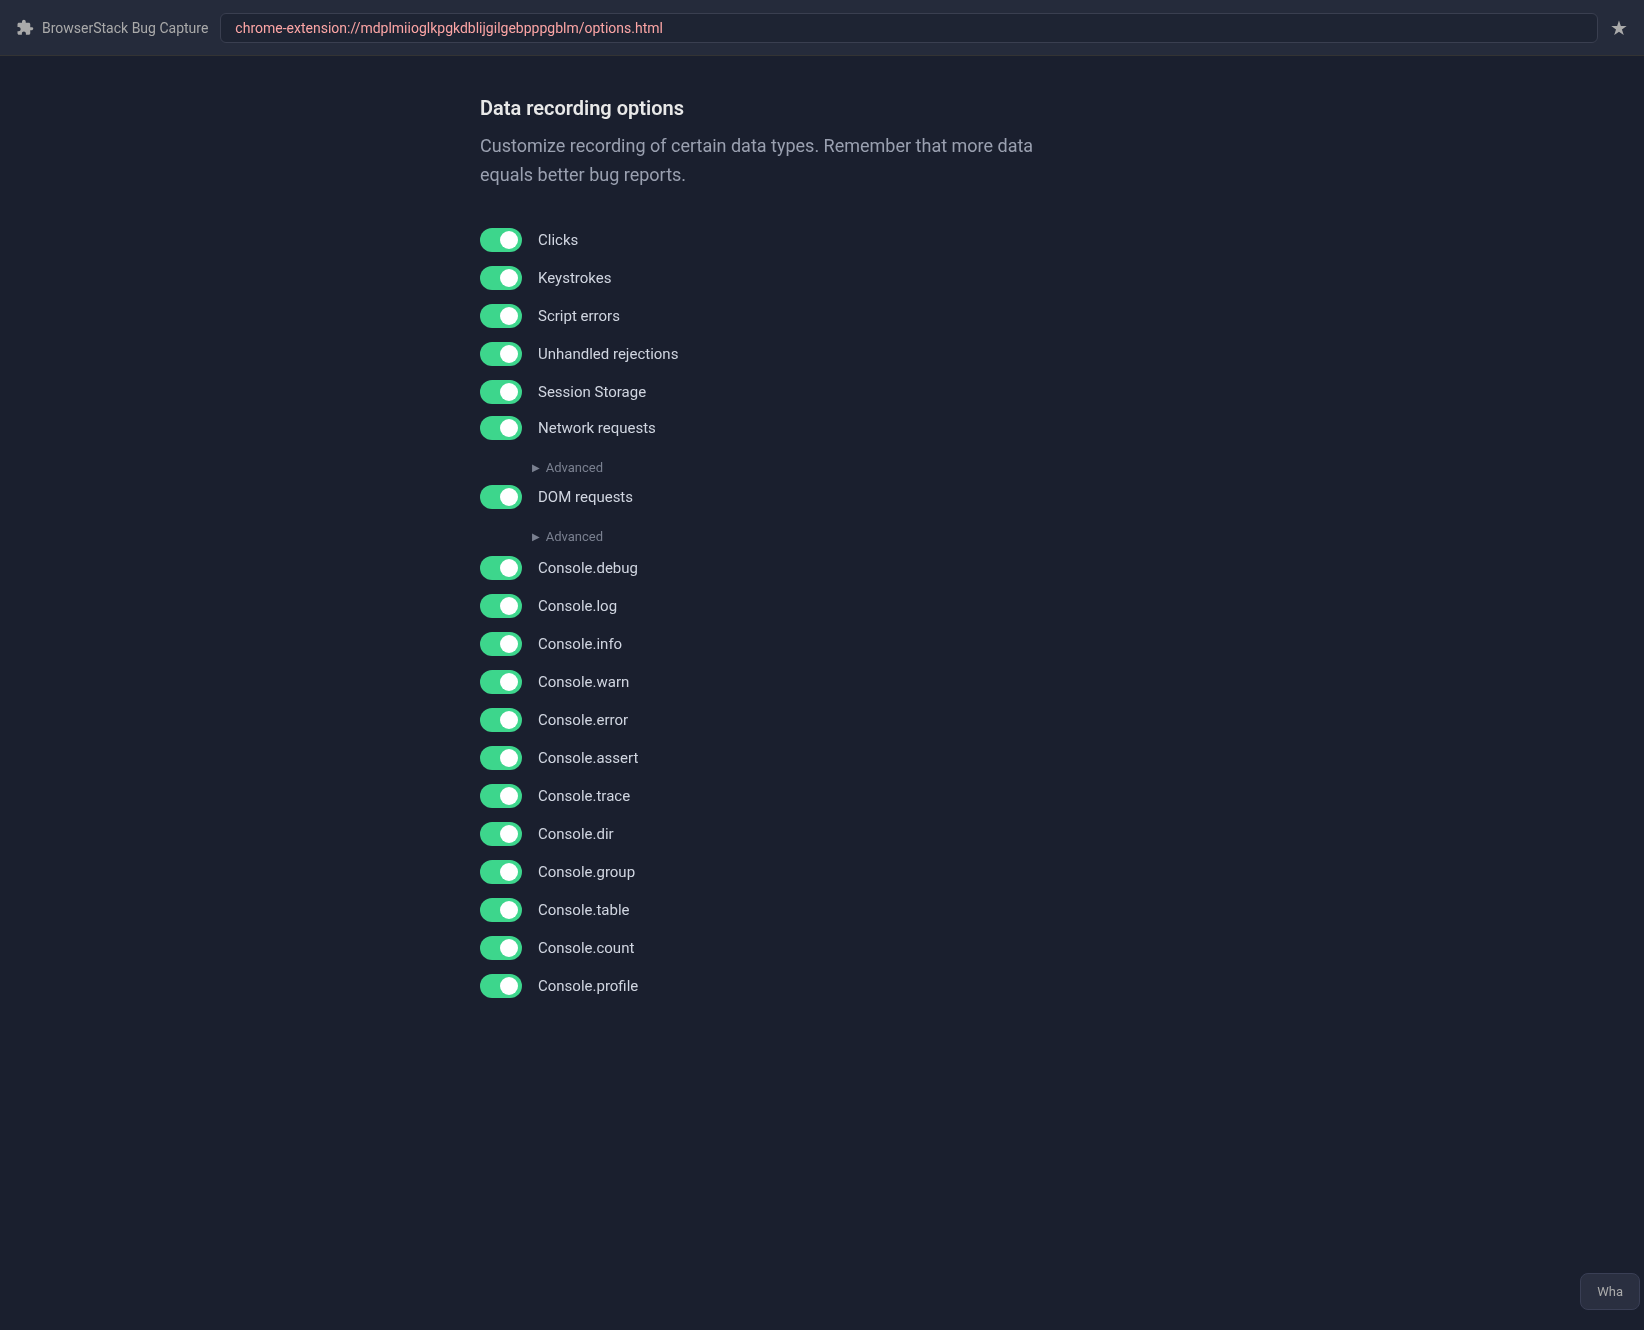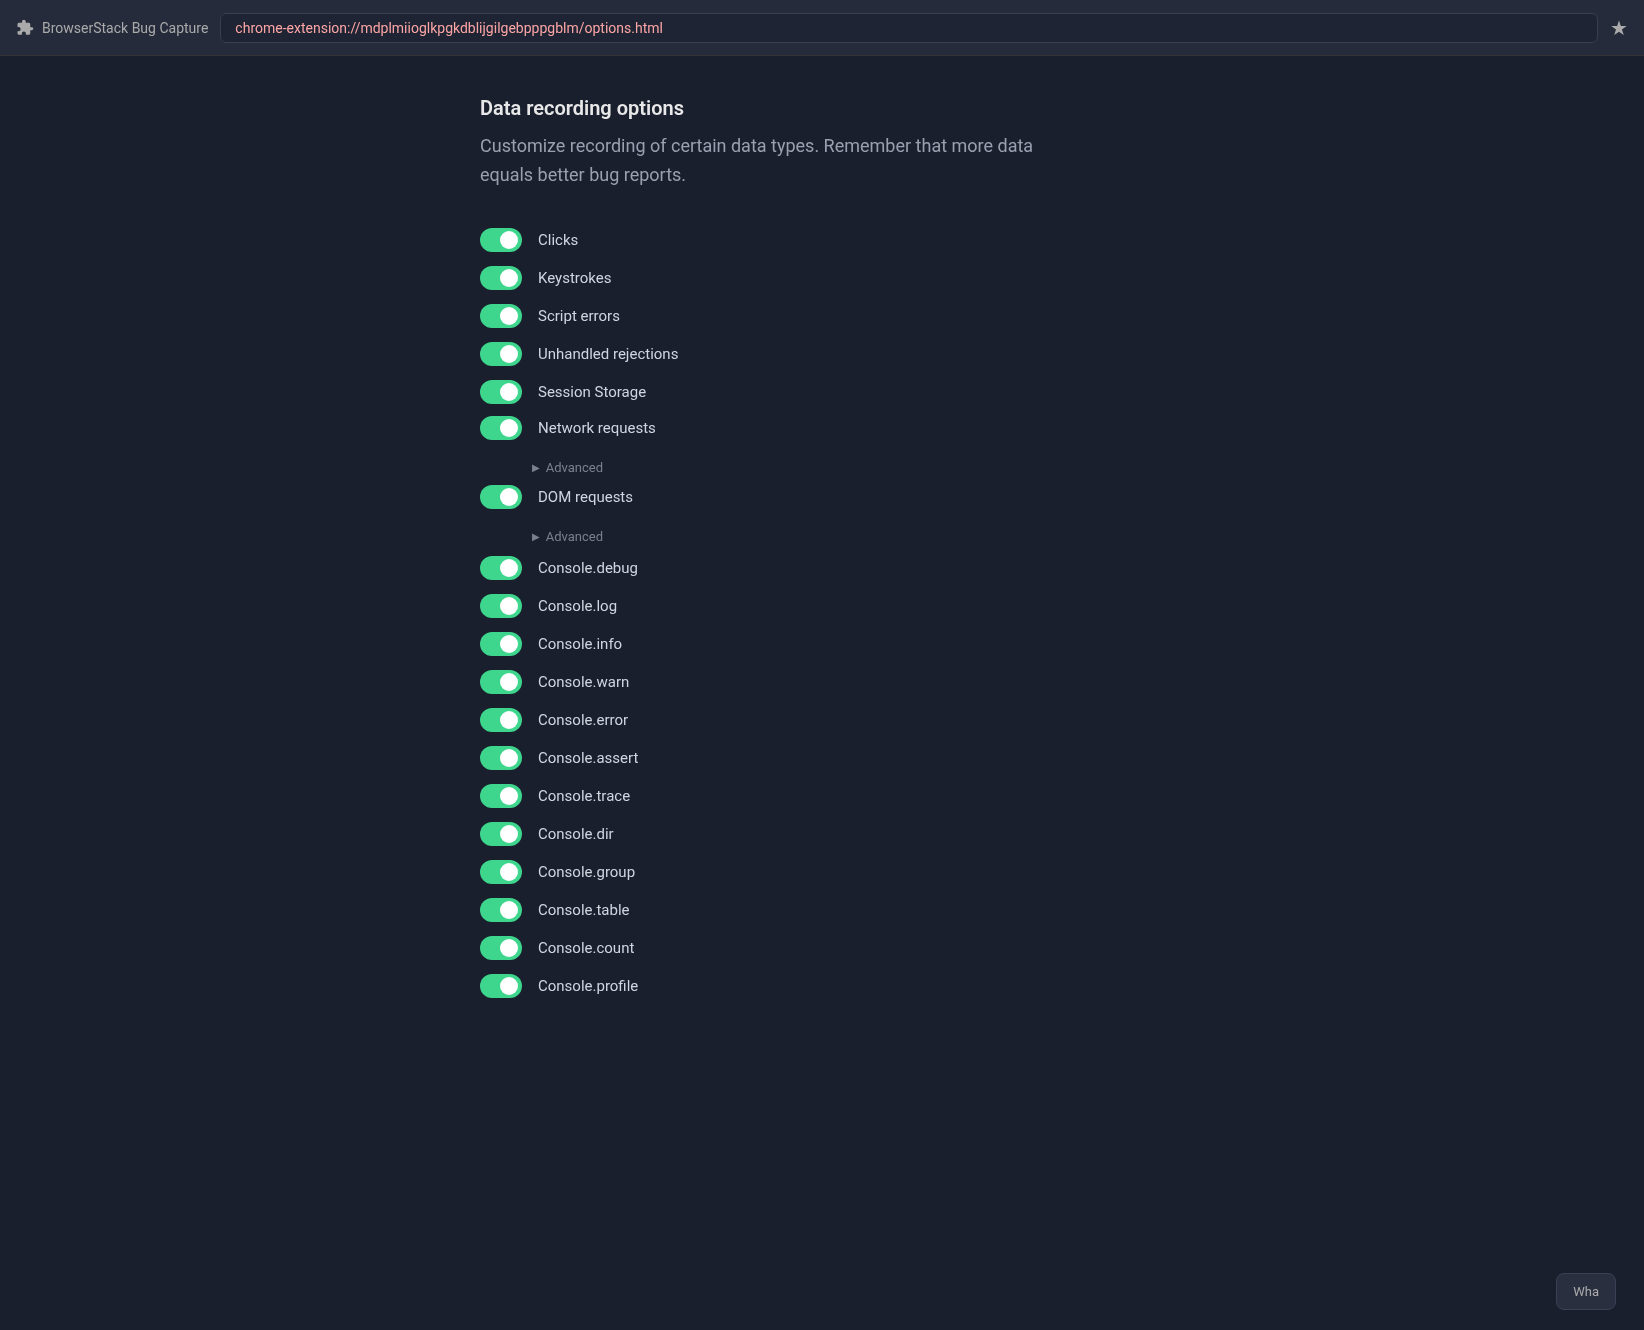--- a/index.html
+++ b/index.html
@@ -172,21 +172,21 @@
 
     .option-label {
       font-size: 15px;
       color: #d0d5e0;
     }
 
     
     .chat-bubble {
       position: fixed;
       bottom: 20px;
-      right: 28px;
+      right: 4px;
       background-color: #2a2f40;
       border: 1px solid #3a3f55;
       border-radius: 8px;
       padding: 10px 16px;
       font-size: 13px;
       color: #aaa;
     }
   </style>
 </head>
 <body>

